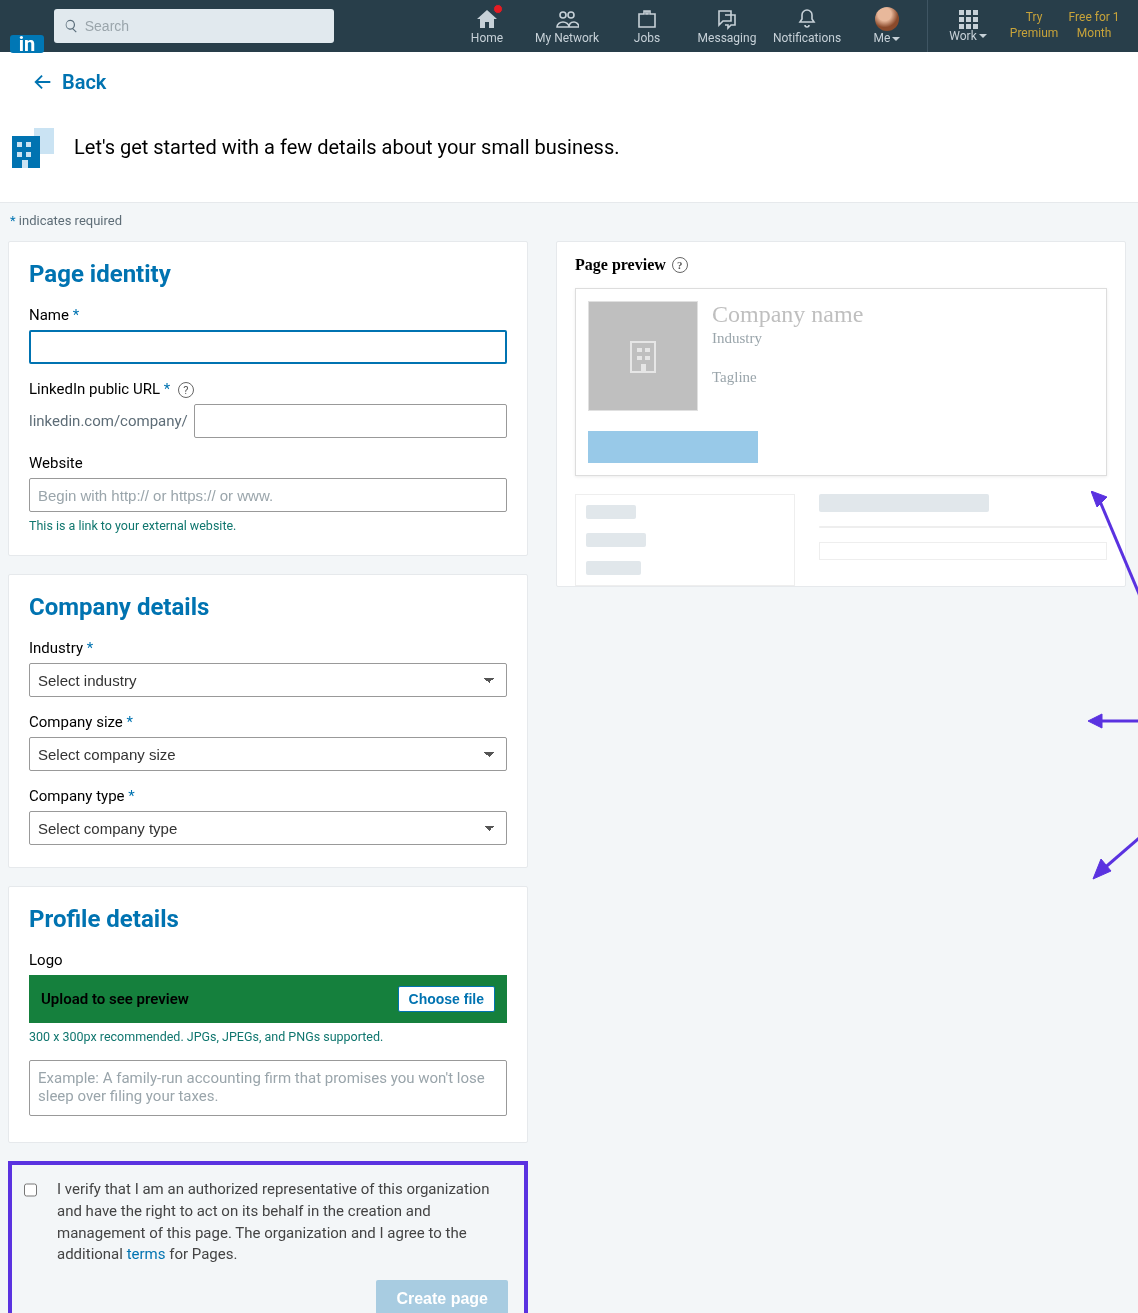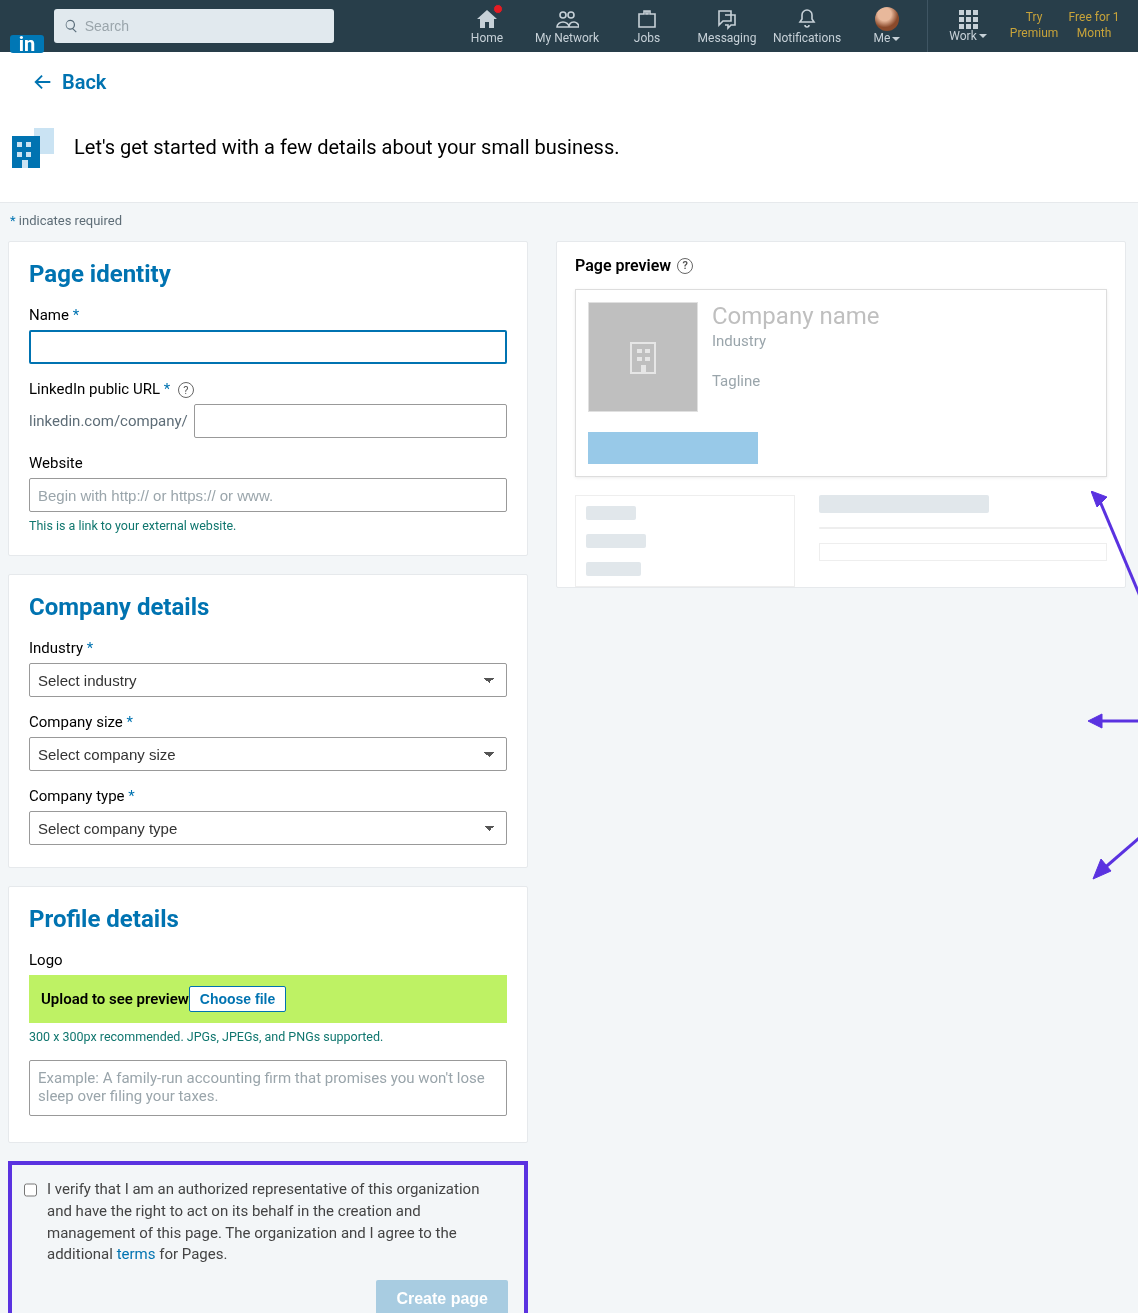--- a/index.html
+++ b/index.html
@@ -49,33 +49,33 @@
   .help-q { display:inline-flex; width:16px; height:16px; border:1px solid #666; border-radius:50%; font-size:11px; align-items:center; justify-content:center; color:#555; margin-left:4px; vertical-align:middle;}
   .text-input { width:100%; height:34px; border:1px solid #999; border-radius:2px; padding:0 8px; font-size:15px; background:#fff;}
   .text-input.active { border:2px solid #0073b1;}
   .url-row { display:flex; align-items:center;}
   .url-prefix { color:#5e6d77; font-size:15px; margin-right:6px;}
   .url-row .text-input { flex:1;}
   .hint { font-size:12.5px; color:#0f766e; margin-top:6px;}
   .select { width:100%; height:34px; border:1px solid #999; border-radius:2px; padding:0 8px; font-size:15px; background:#fff; appearance:none; background-image: linear-gradient(45deg, transparent 50%, #555 50%), linear-gradient(135deg, #555 50%, transparent 50%); background-position: calc(100% - 17px) 14px, calc(100% - 12px) 14px; background-size: 5px 5px; background-repeat:no-repeat; color:#333;}
   textarea.text-input { height:56px; padding:8px; resize:none; font-family:inherit;}
   
-  .upload-row { background:#bef264; height:48px; display:flex; align-items:center; justify-content:flex-start; padding:0 12px;}
+  .upload-row { background:#15803d; height:48px; display:flex; align-items:center; justify-content:space-between; padding:0 12px;}
   .upload-row strong { font-size:15px; font-weight:600;}
   .choose-file { border:1px solid #0073b1; color:#0073b1; background:#fff; padding:4px 10px; font-size:14px; font-weight:600; border-radius:2px; cursor:pointer;}
   
   .verify-card { border:4px solid #5a32e0; background:#f3f6f8; padding:14px 16px 18px 12px; margin-top:0; }
-  .verify-row { display:flex; gap:10px;}
+  .verify-row { display:flex; gap:20px;}
   .verify-row input[type=checkbox]{ width:18px; height:18px; margin-top:2px;}
   .verify-text { font-size:15px; color:#444; line-height:1.45;}
   .verify-text a { color:#0073b1; text-decoration:none;}
   .create-btn { float:right; margin-top:14px; background:#a8cce1; color:#fff; border:none; padding:10px 20px; font-size:16px; font-weight:600; border-radius:2px;}
   
   
-  .preview-card { background:#fff; border:1px solid #e6e9ec; border-radius:2px; padding:14px 18px 0 18px; width:570px;}
+  .preview-card { background:#fff; border:1px solid #e6e9ec; border-radius:2px; padding:14px 18px 0 18px; width:570px;font-family:Liberation Serif, serif;}
   .preview-title-row { font-size:16px; font-weight:600; margin-bottom:14px; display:flex; align-items:center;}
   .preview-box { border:1px solid #ddd; padding:12px; box-shadow:0 1px 3px rgba(0,0,0,.08);}
   .preview-top { display:flex; gap:14px;}
   .logo-ph { width:110px; height:110px; background:#bfbfbf; border:1px solid #e0e0e0; display:flex; align-items:center; justify-content:center;}
   .logo-ph svg { width:44px; height:44px;}
   .preview-meta .pname { font-size:24px; color:#bfbfbf; font-weight:400;}
   .preview-meta .pind { font-size:15px; color:#9aa5ab; margin-top:2px;}
   .preview-meta .ptag { font-size:15px; color:#9aa5ab; margin-top:22px;}
   .blue-bar { margin-top:20px; height:32px; width:170px; background:#98c9e8;}
   

